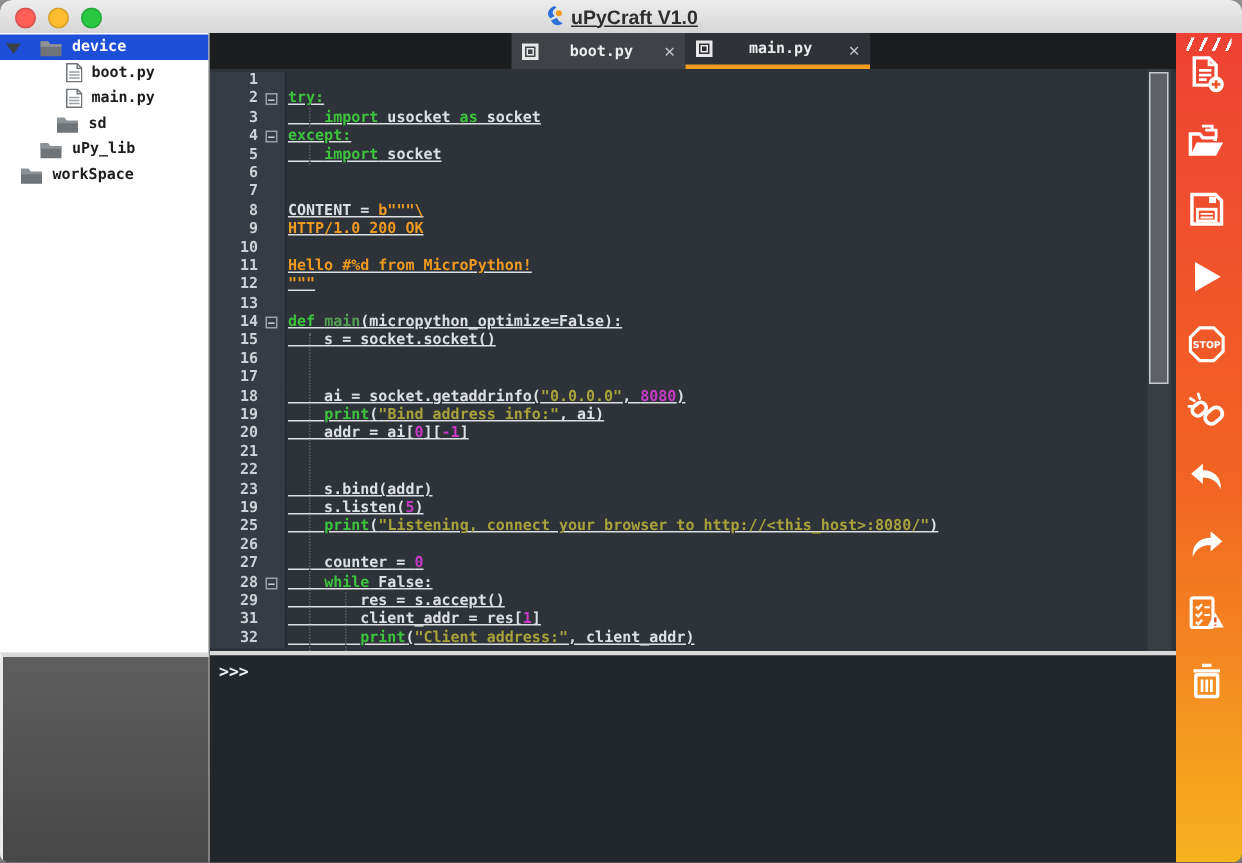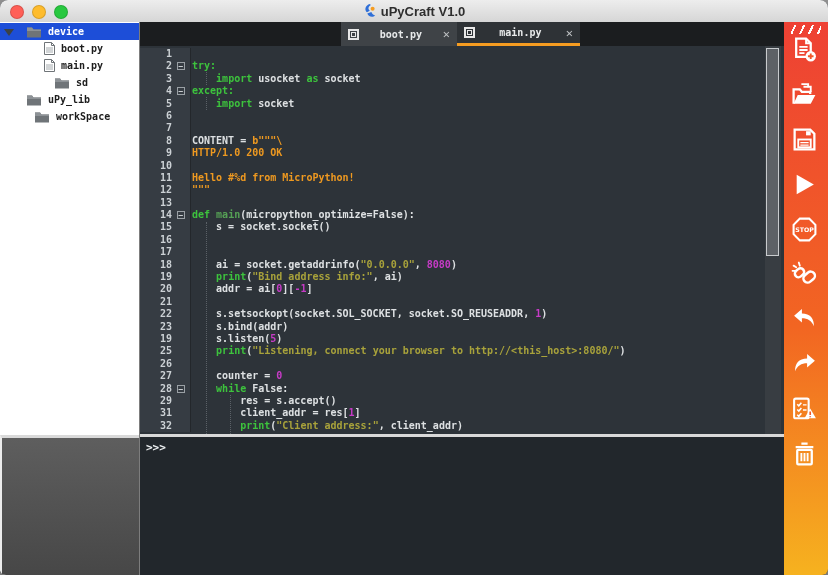--- a/index.html
+++ b/index.html
@@ -5,21 +5,21 @@
   html,body{margin:0;padding:0;background:#9a9a9a;font-family:"Liberation Sans",sans-serif;}
   .window{position:relative;width:828px;height:575px;border-radius:8px 8px 6px 6px;overflow:hidden;
           background:#2d3339;box-shadow:0 10px 30px rgba(0,0,0,.5);}
   
   .titlebar{position:absolute;top:0;left:0;width:828px;height:22px;
     background:linear-gradient(#ededed,#d6d6d6);border-bottom:1px solid #b5b5b5;
     display:flex;align-items:center;justify-content:center;}
   .lights{position:absolute;left:10px;top:5px;display:flex;gap:8px;}
   .light{width:12px;height:12px;border-radius:50%;border:0.5px solid rgba(0,0,0,.15);}
   .l-red{background:#ff5f57}.l-yellow{background:#febc2e}.l-green{background:#28c840}
-  .wtitle{display:flex;align-items:center;gap:5px;font-size:13px;color:#2e2e2e;font-weight:bold;}
+  .wtitle{display:flex;align-items:center;gap:5px;font-size:13px;color:#2e2e2e;font-weight:bold;text-decoration:underline;}
   
   .cols{position:absolute;top:22px;left:0;width:828px;height:553px;display:flex;}
   .sidebar{width:140px;flex:0 0 140px;display:flex;flex-direction:column;background:#fff;border-right:1px solid #7d7d7d;box-sizing:border-box;}
   .tree{height:412px;overflow:hidden;padding-top:1px;}
   .trow{position:relative;height:17px;line-height:17px;display:flex;align-items:center;
         font-family:"DejaVu Sans Mono",monospace;font-size:10px;font-weight:bold;color:#1d1d1d;}
   .trow.sel{background:#1d4ed8;color:#fff;}
   .disc{position:absolute;left:4px;top:6px;width:0;height:0;
         border-left:5px solid transparent;border-right:5px solid transparent;border-top:7px solid #3c4246;}
   .ticon{display:inline-flex;align-items:center;margin-right:6px;}
@@ -38,21 +38,21 @@
   .tabx{color:#bfc2c4;font-size:12px;line-height:1;}
   
   .editor{position:relative;height:388px;flex:0 0 388px;background:#2d3339;overflow:hidden;}
   .lines{position:absolute;top:2px;left:0;right:0;}
   .cl{display:flex;height:12.4px;line-height:12.4px;font-family:"DejaVu Sans Mono",monospace;
       font-size:10px;font-weight:bold;}
   .ln{flex:0 0 32px;text-align:right;color:#ccd1d5;background:#363c43;padding-right:2px;}
   .foldcol{flex:0 0 16px;background:#363c43;position:relative;border-right:1px solid #23272b;}
   .fmark{position:absolute;left:3px;top:2px;width:8px;height:8px;border:1px solid #9aa0a5;
          color:#d2d6d9;font-size:8px;line-height:7px;text-align:center;box-sizing:border-box;}
-  .code{white-space:pre;padding-left:1px;color:#dde0e2;}
+  .code{white-space:pre;padding-left:1px;color:#dde0e2;text-decoration:underline;}
   .t-kw{color:#3dc33d}.t-fn{color:#55a055}.t-cm{color:#2e7d32}
   .t-st{color:#a8a23b}.t-os{color:#ee9920}.t-nu{color:#c73bc7}.t-tx{color:#dde0e2}
   .guide{position:absolute;border-left:1px dotted #5b6167;width:0;}
   .vscroll{position:absolute;top:0;bottom:0;left:625px;width:16px;background:#383d42;}
   .vthumb{position:absolute;left:1px;top:2px;width:13px;height:208px;background:#5d6166;border:1px solid #c8cbce;box-sizing:border-box;}
   .splitter{height:3px;flex:0 0 3px;background:#d9d9d9;}
   .console{flex:1;background:#22272c;padding:4px 6px;font-family:"DejaVu Sans Mono",monospace;
            font-size:11px;font-weight:bold;color:#eceff1;}
   
   .toolbar{width:44px;flex:0 0 44px;background:linear-gradient(#ee4134,#f26522 55%,#f6b21f);
@@ -112,39 +112,39 @@
           <div class="trow" style="padding-left: 44px;">
             <span class="ticon">
               <svg width="11" height="13" viewBox="0 0 11 13">
                 <path d="M0.5 0.5h7l3 3v9h-10z" fill="#fff" stroke="#6f7478"></path>
                 <path d="M7.5 0.5v3h3" fill="none" stroke="#6f7478"></path>
                 <path d="M2 6h7M2 8h7M2 10h7" stroke="#9aa0a4" stroke-width="0.9"></path>
               </svg>
             </span>
             <span>main.py</span>
           </div>
-          <div class="trow" style="padding-left: 37px; margin-left: 17px;">
+          <div class="trow" style="padding-left: 37px;">
             <span class="ticon">
               <svg width="16" height="12" viewBox="0 0 16 12">
                 <path d="M1 1.5h5l1.5 2H15V11.5H1z" fill="#6f7478"></path>
                 <path d="M1 1.5h5l1.5 2H15v1.6H1z" fill="#8d9296"></path>
               </svg>
             </span>
             <span>sd</span>
           </div>
           <div class="trow" style="padding-left: 26px; align-items: center;">
             <span class="ticon">
               <svg width="16" height="12" viewBox="0 0 16 12">
                 <path d="M1 1.5h5l1.5 2H15V11.5H1z" fill="#6f7478"></path>
                 <path d="M1 1.5h5l1.5 2H15v1.6H1z" fill="#8d9296"></path>
               </svg>
             </span>
             <span>uPy_lib</span>
           </div>
-          <div class="trow" style="padding-left: 34px;">
+          <div class="trow" style="padding-left: 13px;">
             <span class="ticon">
               <svg width="16" height="12" viewBox="0 0 16 12">
                 <path d="M1 1.5h5l1.5 2H15V11.5H1z" fill="#6f7478"></path>
                 <path d="M1 1.5h5l1.5 2H15v1.6H1z" fill="#8d9296"></path>
               </svg>
             </span>
             <span>workSpace</span>
           </div>
         </div>
       <div class="graypanel"></div>
@@ -273,21 +273,20 @@
               <span class="code"><span class="t-tx">    addr = ai[</span><span class="t-nu">0</span><span class="t-tx">][</span><span class="t-nu">-1</span><span class="t-tx">]</span></span>
             </div>
             <div class="cl">
               <span class="ln">21</span>
               <span class="foldcol"></span>
               <span class="code"></span>
             </div>
             <div class="cl">
               <span class="ln">22</span>
               <span class="foldcol"></span>
-              <span class="code"><span class="t-tx">    s.setsockopt(socket.SOL_SOCKET, socket.SO_REUSEADDR, </span><span class="t-nu">1</span><span class="t-tx">)</span></span>
             </div>
             <div class="cl">
               <span class="ln">23</span>
               <span class="foldcol"></span>
               <span class="code"><span class="t-tx">    s.bind(addr)</span></span>
             </div>
             <div class="cl">
               <span class="ln">19</span>
               <span class="foldcol"></span>
               <span class="code"><span class="t-tx">    s.listen(</span><span class="t-nu">5</span><span class="t-tx">)</span></span>

